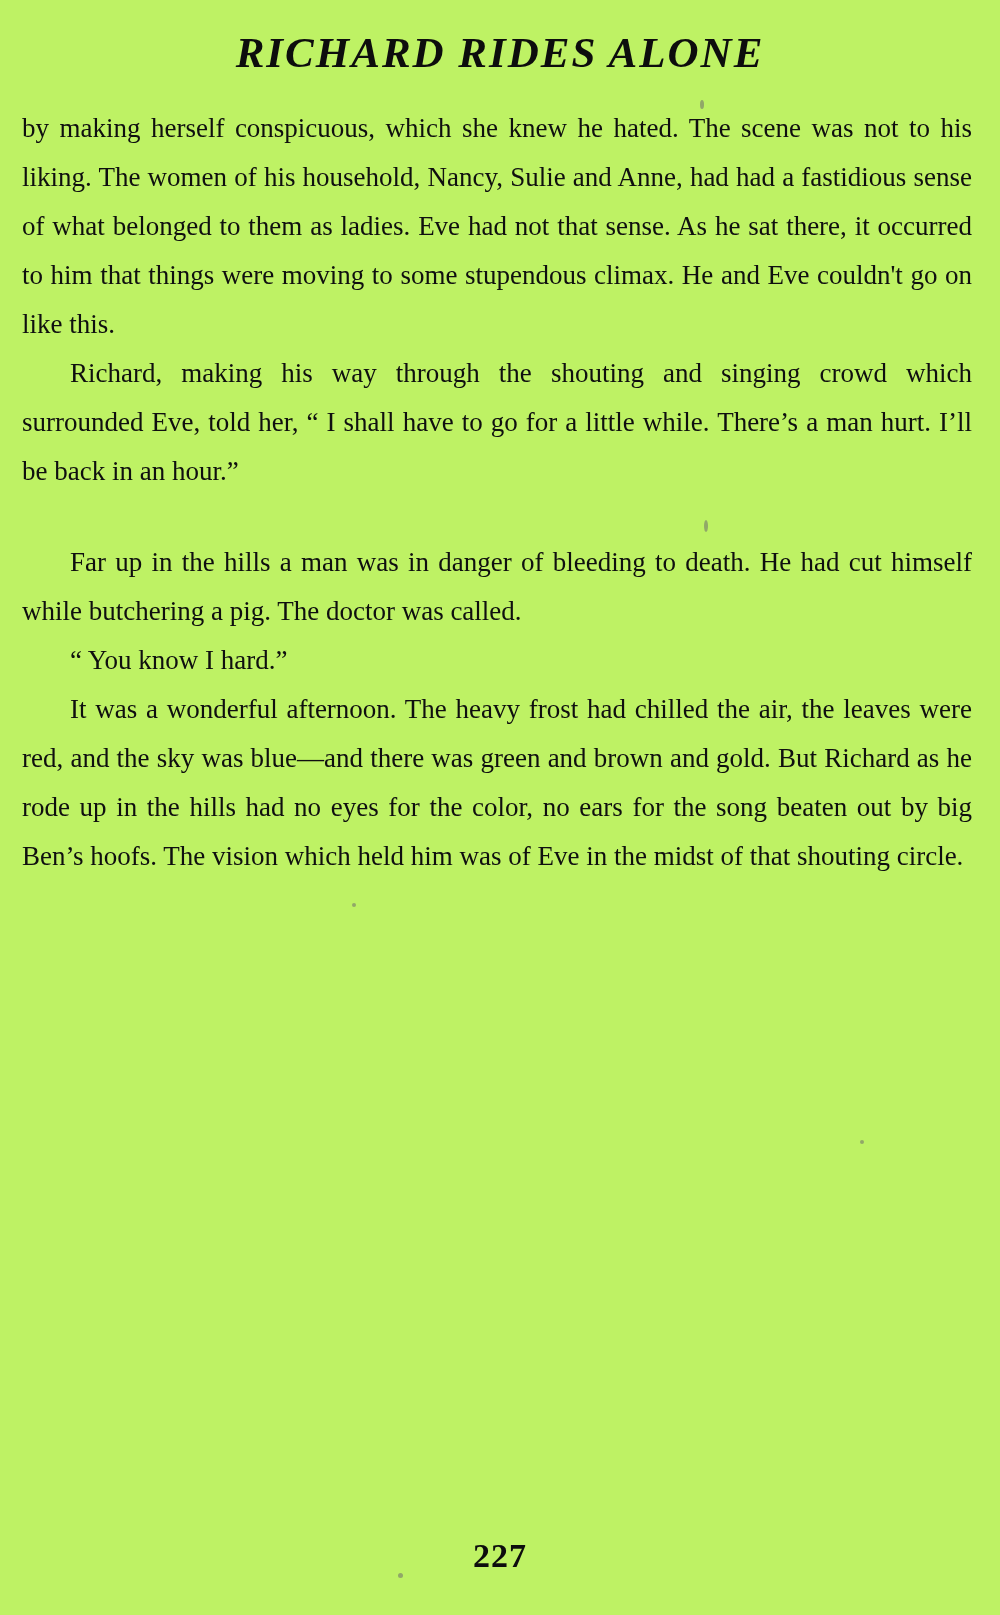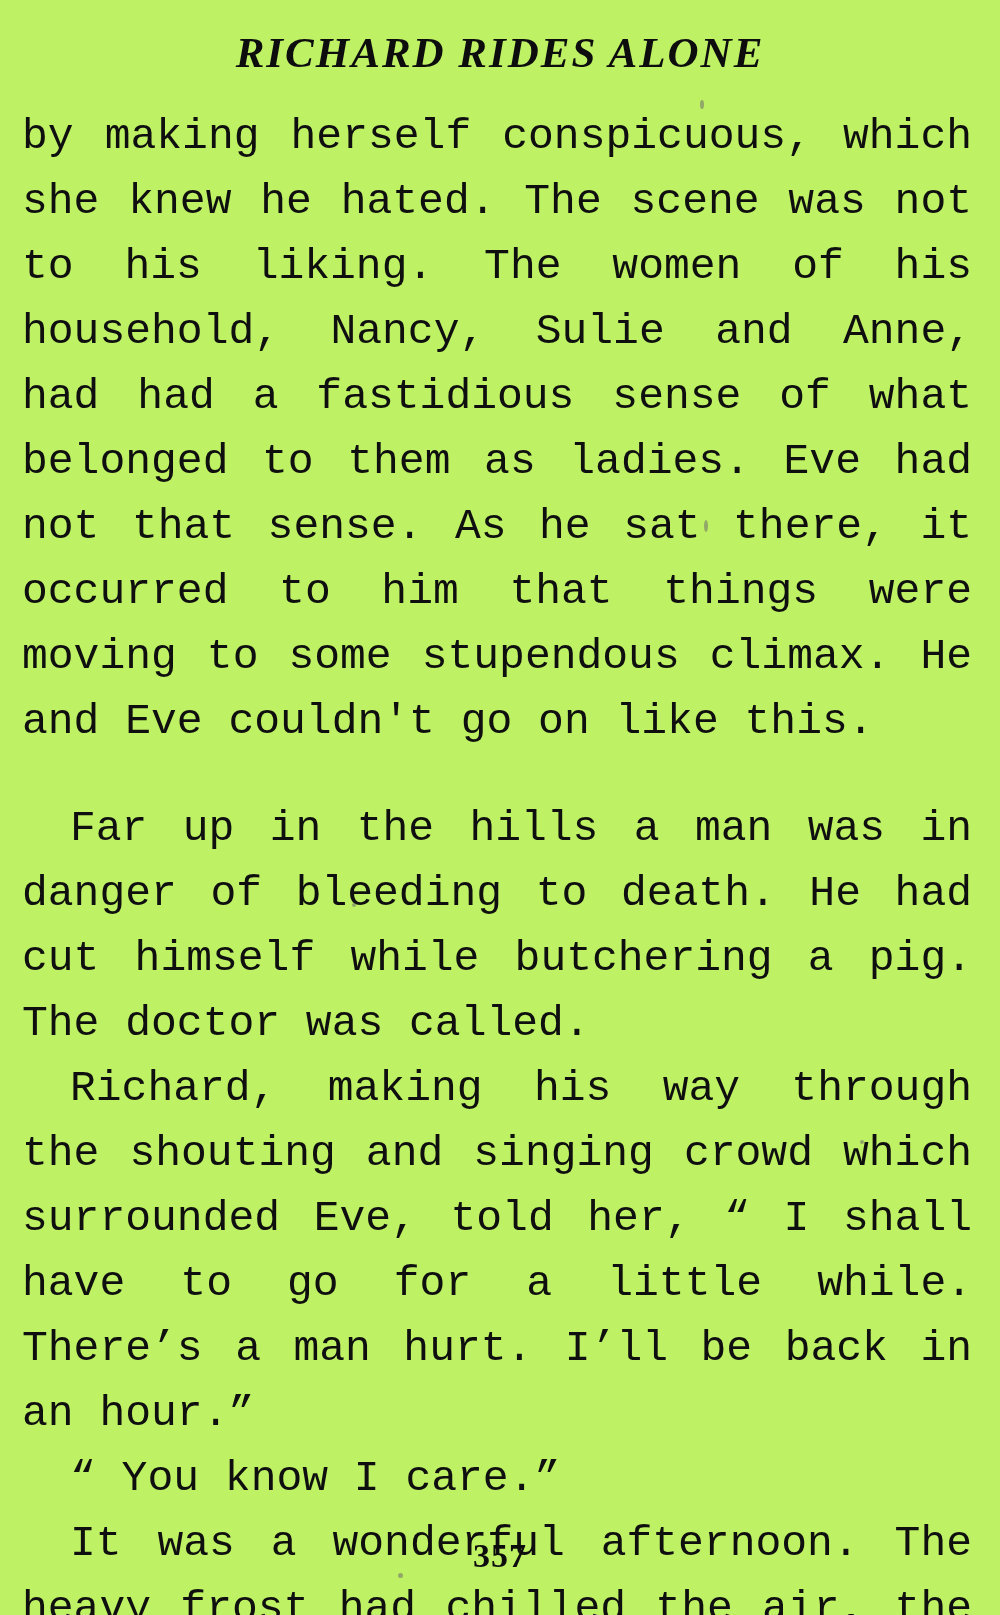--- a/index.html
+++ b/index.html
@@ -28,26 +28,25 @@
   }
   .body-col {
     position: absolute;
     left: 22px;
     right: 28px;
     top: 104px;
     bottom: 120px;
   }
   p.para {
     margin: 0;
-    font-size: 43px;
-    line-height: 65px;
+    font-size: 27px;
+    line-height: 49px;
     text-align: justify;
     text-justify: inter-word;
     color: #0f0f0f;
-    font-family: Liberation Mono, monospace;
     -webkit-font-smoothing: none;
   }
   p.para.indent {
     text-indent: 48px;
   }
   p.gap-before {
     margin-top: 42px;
   }
   .folio {
     position: absolute;
@@ -69,27 +68,27 @@
 </style>
 </head>
 <body>
 
 <div class="page">
 
   <h1 class="running-head">RICHARD RIDES ALONE</h1>
 
   <div class="body-col">
     <p class="para">by making herself conspicuous, which she knew he hated. The scene was not to his liking. The women of his household, Nancy, Sulie and Anne, had had a fastidious sense of what belonged to them as ladies. Eve had not that sense. As he sat there, it occurred to him that things were moving to some stupendous climax. He and Eve couldn't go on like this.</p>
+    <p class="para indent">Richard, making his way through the shouting and singing crowd which surrounded Eve, told her, “ I shall have to go for a little while. There’s a man hurt. I’ll be back in an hour.”</p>
     <p class="para indent gap-before">Far up in the hills a man was in danger of bleeding to death. He had cut himself while butchering a pig. The doctor was called.</p>
-    <p class="para indent">Richard, making his way through the shouting and singing crowd which surrounded Eve, told her, “ I shall have to go for a little while. There’s a man hurt. I’ll be back in an hour.”</p>
-    <p class="para indent">“ You know I care.”</p>
+    <p class="para indent">“ You know I hard.”</p>
     <p class="para indent">It was a wonderful afternoon. The heavy frost had chilled the air, the leaves were red, and the sky was blue—and there was green and brown and gold. But Richard as he rode up in the hills had no eyes for the color, no ears for the song beaten out by big Ben’s hoofs. The vision which held him was of Eve in the midst of that shouting circle.</p>
   </div>
 
-  <div class="folio">357</div>
+  <div class="folio">227</div>
 
   <span class="speck" style="left:700px; top:100px; width:4px; height:9px;"></span>
   <span class="speck" style="left:704px; top:520px; width:4px; height:12px;"></span>
   <span class="speck" style="left:398px; top:1573px; width:5px; height:5px;"></span>
   <span class="speck" style="left:860px; top:1140px; width:4px; height:4px;"></span>
   <span class="speck" style="left:352px; top:903px; width:4px; height:4px;"></span>
 
 </div>
 
 </body></html>

